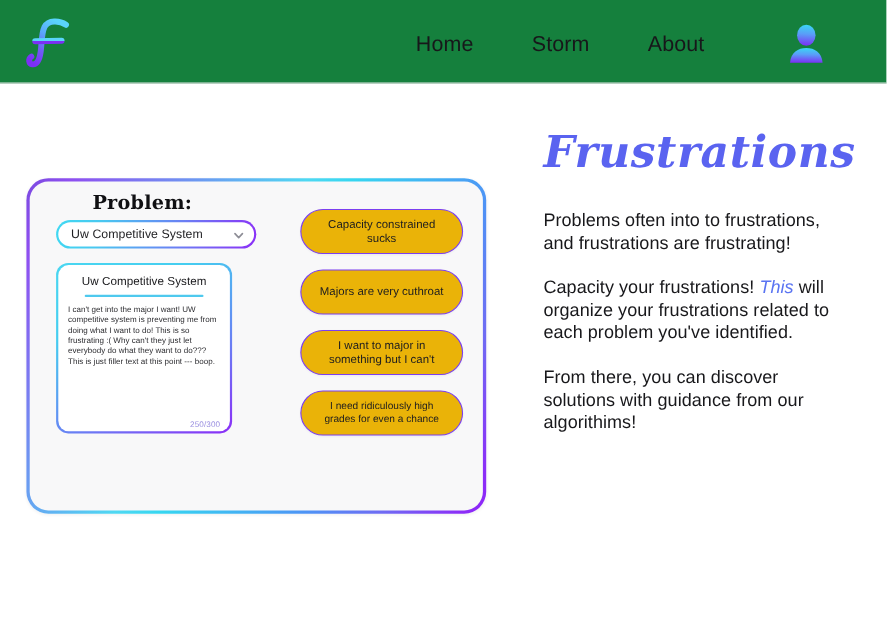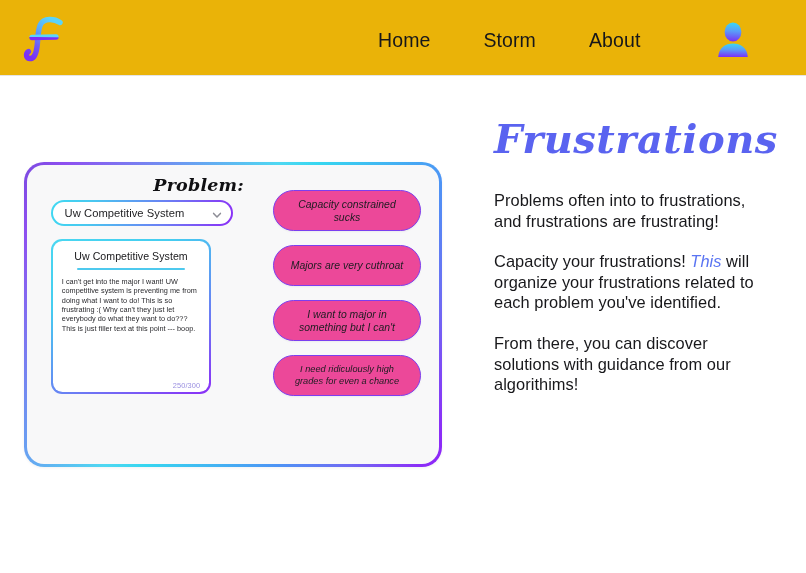--- a/index.html
+++ b/index.html
@@ -12,21 +12,21 @@
     overflow: hidden;
   }
 
   
   .navbar {
     position: relative;
     height: 76px;
     width: 806px;
     display: flex;
     align-items: center;
-    background: #eab308;
+    background: #15803d;
     border-bottom: 1px solid #e4e4e6;
   }
 
   .brand-logo {
     position: absolute;
     left: 17px;
     top: 8px;
     width: 56px;
     height: 60px;
     display: flex;
@@ -100,23 +100,22 @@
     background: #f8f8f9;
     position: relative;
     overflow: hidden;
   }
 
   .problem-heading {
     position: absolute;
     left: 57px;
     top: 10px;
     width: 160px;
-    text-align: right;
+    text-align: left;
     font-family: "DejaVu Serif", serif;
-    font-style: italic;
     font-weight: 700;
     font-size: 17.5px;
     color: #101013;
     letter-spacing: .2px;
   }
 
   
   .problem-select {
     position: absolute;
     left: 24px;
@@ -203,29 +202,28 @@
     width: 148px;
     display: flex;
     flex-direction: column;
     gap: 14px;
   }
   .pill {
     width: 148px;
     min-height: 41px;
     border-radius: 21px;
     border: 1.9px solid #7b3ff0;
-    background: #ec4899;
+    background: #eab308;
     display: flex;
     align-items: center;
     justify-content: center;
     text-align: center;
     padding: 5px 13px;
     box-shadow: 0 1px 2px rgba(0,0,0,.05);
     cursor: pointer;
-    font-style: italic;
   }
   .pill-text {
     font-size: 10.4px;
     line-height: 13px;
     color: #1c1c20;
     letter-spacing: .02px;
   }
   .pill.small .pill-text { font-size: 9.2px; line-height: 11.6px; }
 
   

